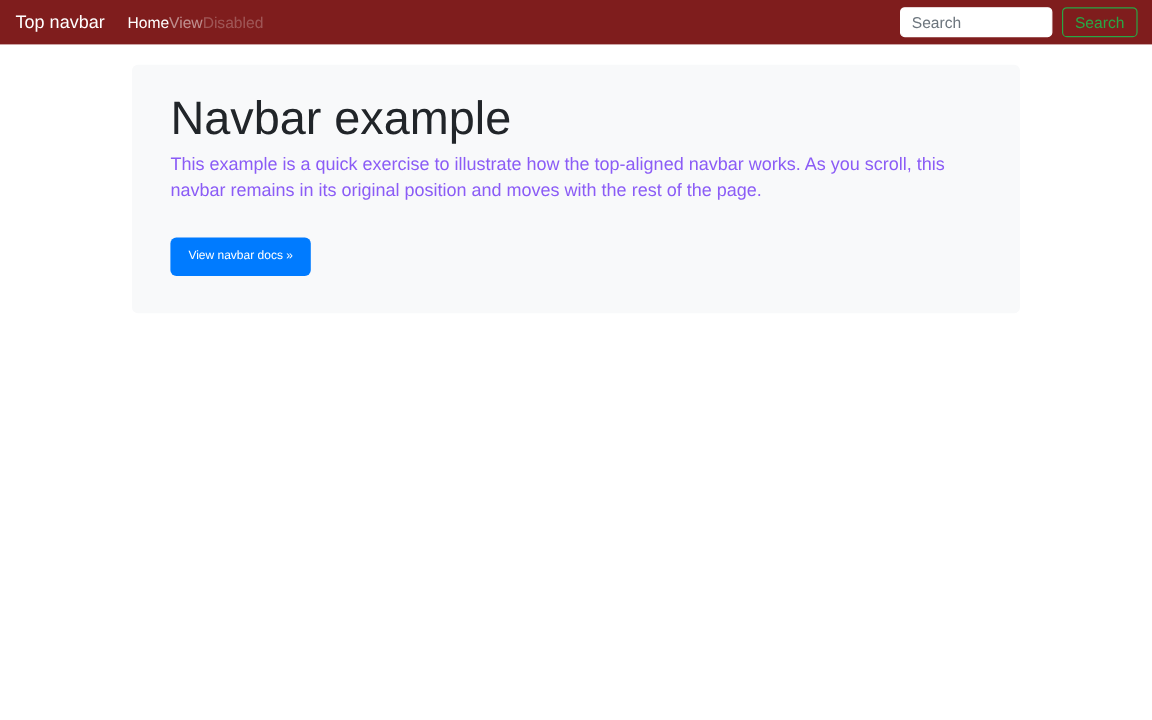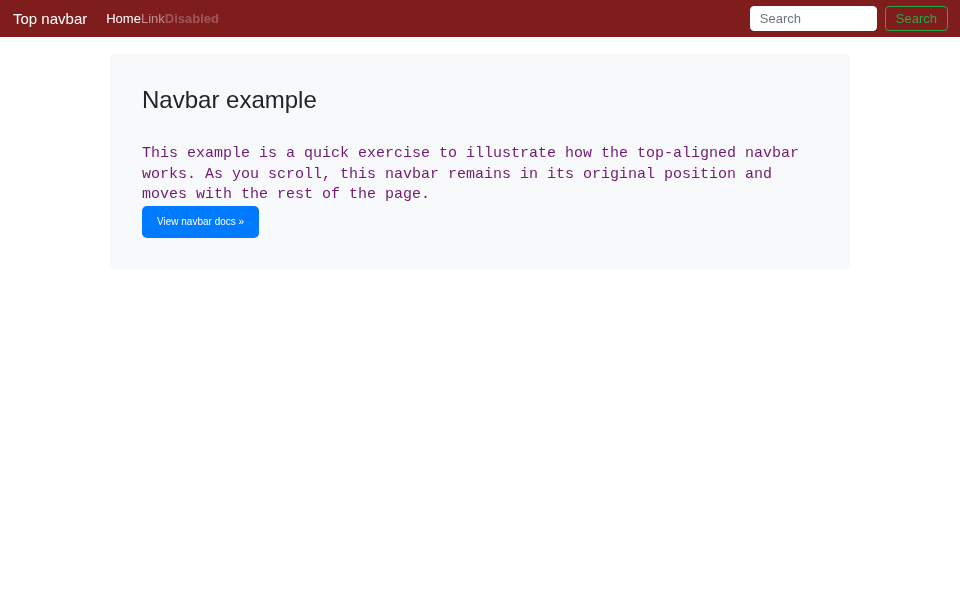--- a/index.html
+++ b/index.html
@@ -33,21 +33,21 @@
     align-items: center;
   }
   .nav-link {
     font-size: 13px;
     text-decoration: none;
     color: rgba(255,255,255,0.5);
     cursor: pointer;
     white-space: nowrap;
   }
   .nav-link.active { color: #ffffff; }
-  .nav-link.disabled { color: rgba(255,255,255,0.25); cursor: default; font-weight: bold; }
+  .nav-link.disabled { color: rgba(255,255,255,0.25); cursor: default; }
 
   .navbar-spacer { flex: 1 1 auto; }
 
   .search-form { display: flex; align-items: center; }
   .search-input {
     width: 127px;
     height: 25px;
     border: 1px solid #ffffff;
     border-radius: 4px;
     background: #ffffff;
@@ -73,33 +73,32 @@
 
   
   .container { width: 740px; margin: 0 auto; }
   .jumbotron {
     margin-top: 17px;
     background: #f8f9fa;
     border-radius: 5px;
     padding: 29px 32px 31px 32px;
   }
   .jumbotron h1 {
-    font-size: 24px;
+    font-size: 39px;
     line-height: 34px;
     font-weight: 500;
     color: #212529;
-    margin-bottom: 27px;
+    margin-bottom: 11px;
   }
   .jumbotron p {
     font-size: 15px;
     line-height: 20.5px;
-    color: #701a75;
+    color: #8b5cf6;
     max-width: 676px;
-    margin-bottom: 0;
-    font-family: Liberation Mono, monospace;
+    margin-bottom: 29px;
   }
   .cta {
     display: inline-block;
     background: #007bff;
     color: #ffffff;
     font-size: 10px;
     line-height: 18px;
     padding: 7px 15px;
     border-radius: 5px;
     text-decoration: none;
@@ -108,21 +107,21 @@
   }
 </style>
 </head>
 <body>
 
 <nav class="navbar">
   <a class="brand" href="#">Top navbar</a>
 
   <div class="nav">
     <a class="nav-link active" href="#">Home</a>
-    <a class="nav-link" href="#">Link</a>
+    <a class="nav-link" href="#">View</a>
     <a class="nav-link disabled">Disabled</a>
   </div>
 
   <div class="navbar-spacer"></div>
 
   <form class="search-form">
     <input class="search-input" type="text" placeholder="Search" style="">
     <button class="search-btn" type="submit">Search</button>
   </form>
 </nav>

